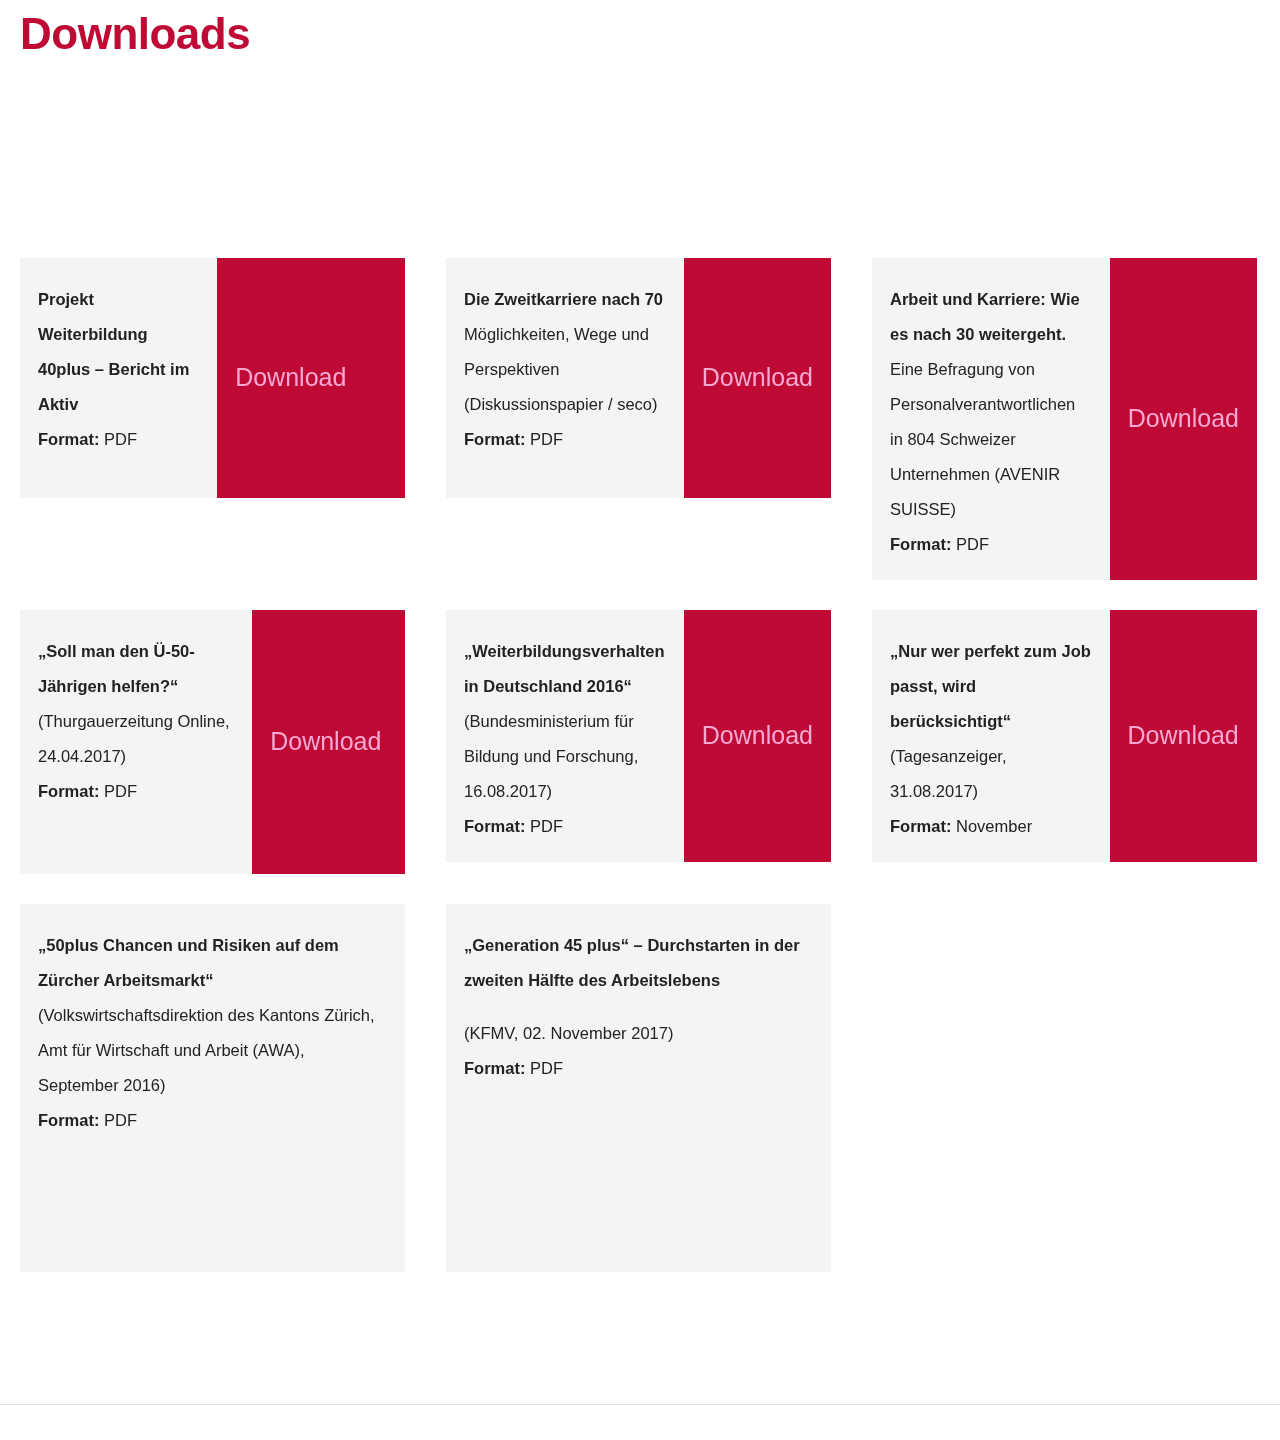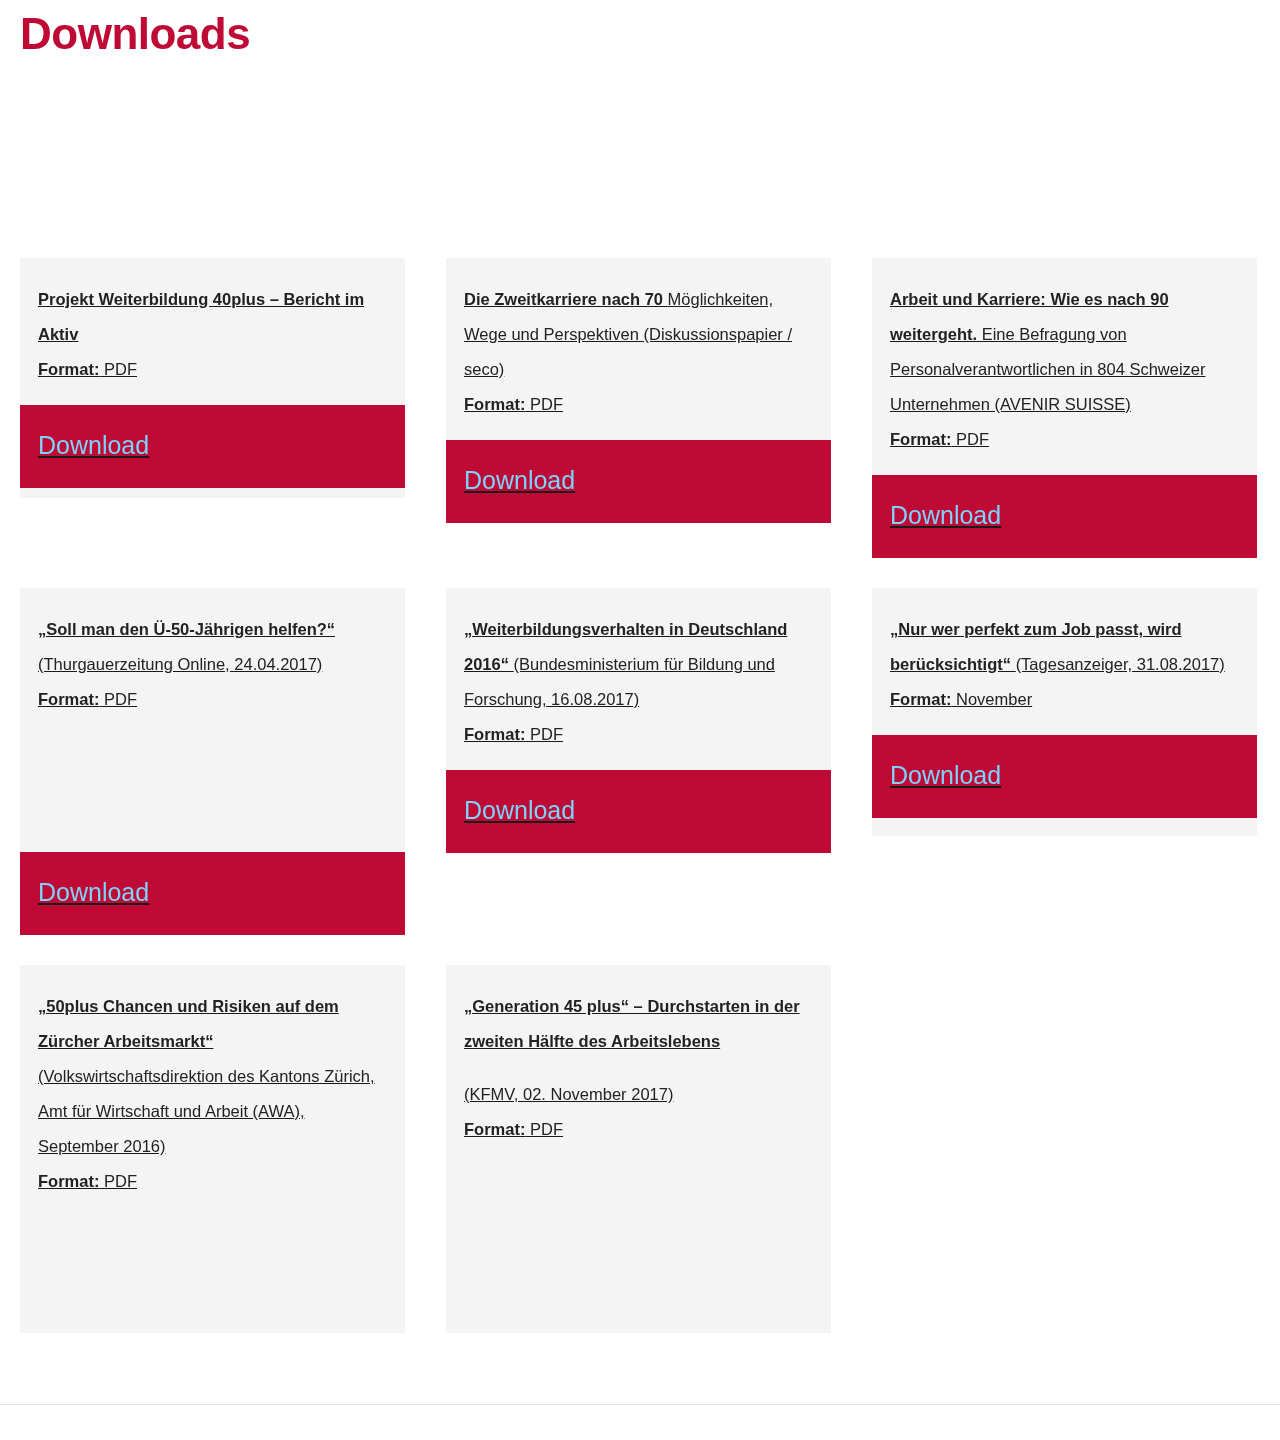--- a/index.html
+++ b/index.html
@@ -39,23 +39,22 @@
     width: 1242px;
     display: grid;
     grid-template-columns: 385px 385px 385px;
     column-gap: 41px;
     row-gap: 30px;
     align-items: start;
   }
   .card {
     background: #f4f4f4;
     display: flex;
-    flex-direction: column;
+    flex-direction: row;
     box-sizing: border-box;
-    text-decoration: underline;
   }
   .card-body {
     padding: 24px 18px 18px 18px;
     font-size: 16.5px;
     line-height: 35px;
     color: #222222;
   }
   .card-body .title {
     font-weight: bold;
   }
@@ -71,21 +70,21 @@
   }
   .card-body .format-label {
     font-weight: bold;
   }
   .card-body .format-value {
     font-weight: normal;
   }
   .spacer-sm { display:block; height: 18px; }
   .download-btn {
     background: #be0a35;
-    color: #7dd3fc;
+    color: #f9a8d4;
     font-size: 25px;
     line-height: 1;
     padding: 28px 18px 30px 18px;
     border: none;
     text-align: left;
     font-family: "Liberation Sans", sans-serif;
     cursor: pointer;
     display: block;
     width: 100%;
     box-sizing: border-box;
@@ -124,21 +123,21 @@
       <div class="card-body">
         <span class="title">Die Zweitkarriere nach 70</span>
         <span class="subtitle">Möglichkeiten, Wege und Perspektiven (Diskussionspapier / seco)</span>
         <span class="format-line"><span class="format-label">Format:</span> <span class="format-value">PDF</span></span>
       </div>
       <button class="download-btn">Download</button>
     </div>
 
     <div class="card h-a">
       <div class="card-body">
-        <span class="title">Arbeit und Karriere: Wie es nach 90 weitergeht.</span><span class="subtitle"> Eine Befragung von Personalverantwortlichen in 804 Schweizer Unternehmen (AVENIR SUISSE)</span>
+        <span class="title">Arbeit und Karriere: Wie es nach 30 weitergeht.</span><span class="subtitle"> Eine Befragung von Personalverantwortlichen in 804 Schweizer Unternehmen (AVENIR SUISSE)</span>
         <span class="format-line"><span class="format-label">Format:</span> <span class="format-value">PDF</span></span>
       </div>
       <button class="download-btn">Download</button>
     </div>
 
     <div class="card tall-body">
       <div class="card-body">
         <span class="title">„Soll man den Ü-50-Jährigen helfen?“</span>
         <span class="meta">(Thurgauerzeitung Online, 24.04.2017)</span>
         <span class="format-line"><span class="format-label">Format:</span> <span class="format-value">PDF</span></span>

